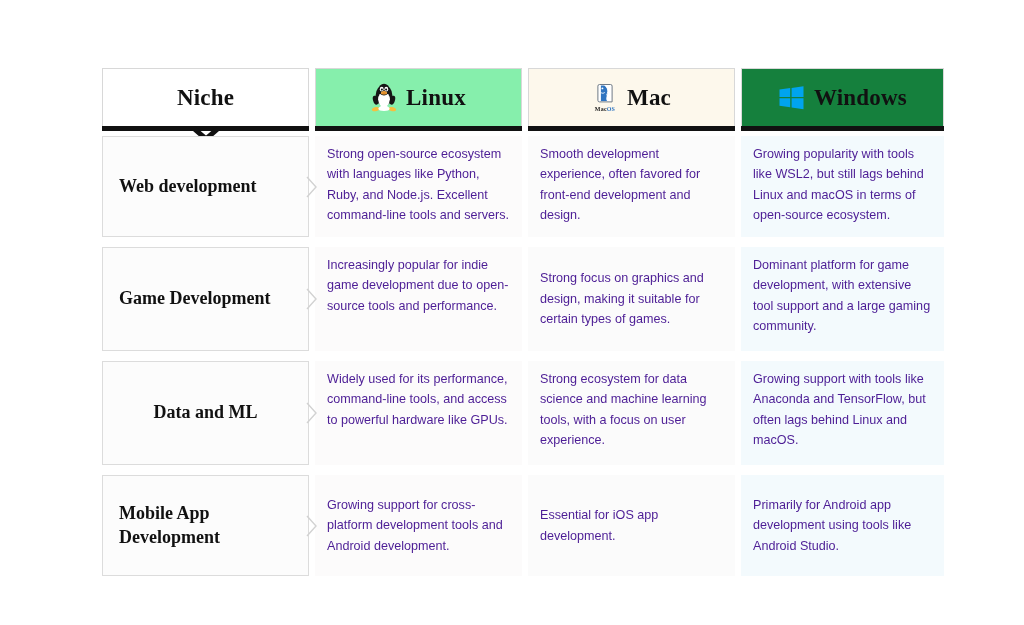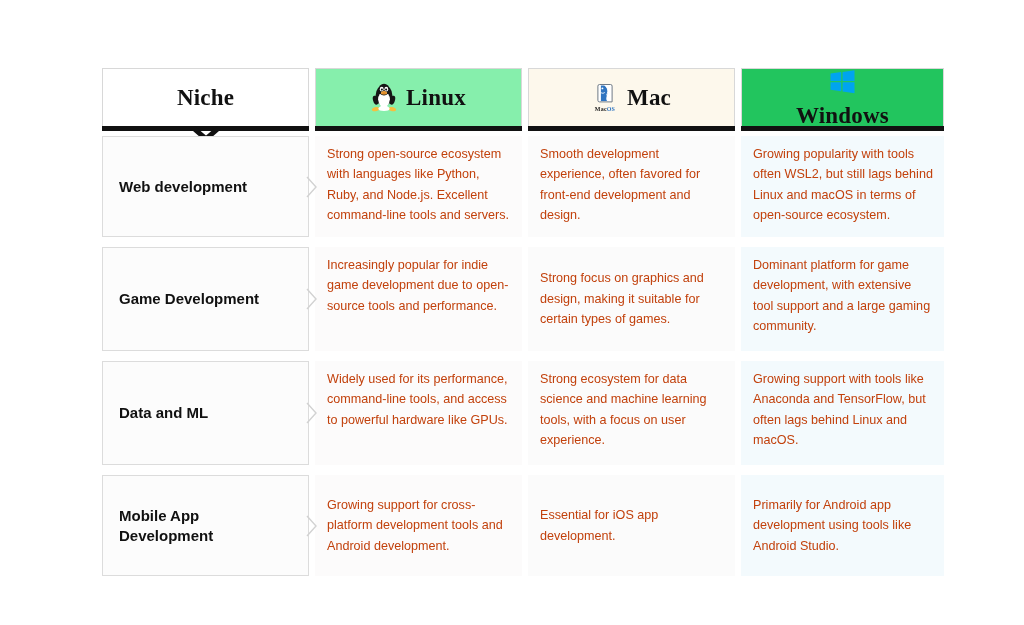--- a/index.html
+++ b/index.html
@@ -53,21 +53,21 @@
     font-family: "Liberation Serif", serif;
     font-weight: bold;
     font-size: 23px;
     color: #111111;
     letter-spacing: .2px;
     line-height: 1;
   }
   .hdr-niche { background: #ffffff; }
   .hdr-linux { background: #86efac; }
   .hdr-mac   { background: #fdf8ec; text-align: right; }
-  .hdr-win   { background: #22c55e; flex-direction: column; }
+  .hdr-win   { background: #15803d; }
 
   
   .notch {
     position: absolute;
     bottom: -14px;
     left: 50%;
     transform: translateX(-50%);
     width: 30px;
     height: 14px;
     overflow: hidden;
@@ -82,52 +82,52 @@
   .rowlabel {
     position: relative;
     border: 1px solid #dcdcdc;
     box-sizing: border-box;
     background: #fcfcfc;
     display: flex;
     align-items: center;
     padding: 6px 16px;
   }
   .rowlabel-text {
-    font-family: Liberation Sans, sans-serif;
+    font-family: Liberation Serif, serif;
     font-weight: bold;
-    font-size: 15px;
+    font-size: 18px;
     line-height: 1.28;
     color: #111111;
   }
   .chev {
     position: absolute;
     right: -10px;
     top: 50%;
     transform: translateY(-50%);
     width: 12px;
     height: 24px;
   }
   .chev svg { display:block; }
 
   
   .cell {
     box-sizing: border-box;
     padding: 8px 10px 8px 12px;
     font-size: 12.6px;
     line-height: 1.62;
-    color: #c2410c;
+    color: #4c1d95;
   }
   .cell-linux { background: #fcfbfb; }
   .cell-mac   { background: #fbfbfb; }
   .cell-win   { background: #f3fafd; }
   .cell p { margin: 0; }
 
   .r1 { height: 101px; }
   .r2 { height: 104px; }
-  .r3 { height: 104px; }
+  .r3 { height: 104px; justify-content: center; }
   .r4 { height: 101px; }
 
   .va-top    { display:flex; align-items:flex-start; }
   .va-center { display:flex; align-items:center; }
 
   
   .icon { display:flex; align-items:center; justify-content:center; }
   .icon svg { display:block; }
   .macos-logo { display:flex; flex-direction:column; align-items:center; }
   .macos-word {
@@ -223,21 +223,21 @@
     <div class="gap"></div>
     <div class="cell cell-linux r1 va-top">
       <p>Strong open-source ecosystem with languages like Python, Ruby, and Node.js. Excellent command-line tools and servers.</p>
     </div>
     <div class="gap"></div>
     <div class="cell cell-mac r1 va-top">
       <p>Smooth development experience, often favored for front-end development and design.</p>
     </div>
     <div class="gap"></div>
     <div class="cell cell-win r1 va-top">
-      <p>Growing popularity with tools often WSL2, but still lags behind Linux and macOS in terms of open-source ecosystem.</p>
+      <p>Growing popularity with tools like WSL2, but still lags behind Linux and macOS in terms of open-source ecosystem.</p>
     </div>
 
     <div class="rowspacer"></div>
 
     <div class="rowlabel r2">
       <span class="rowlabel-text">Game Development</span>
       <span class="chev">
         <svg width="12" height="24" viewBox="0 0 12 24">
             <path d="M1 2 L10 12 L1 22" fill="none" stroke="#d2d2d2" stroke-width="1.4"></path>
           </svg>

